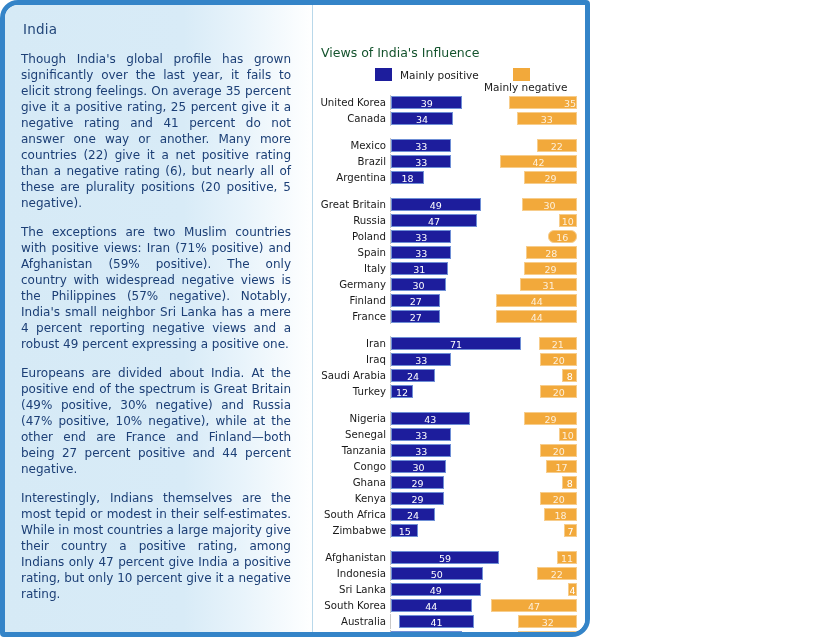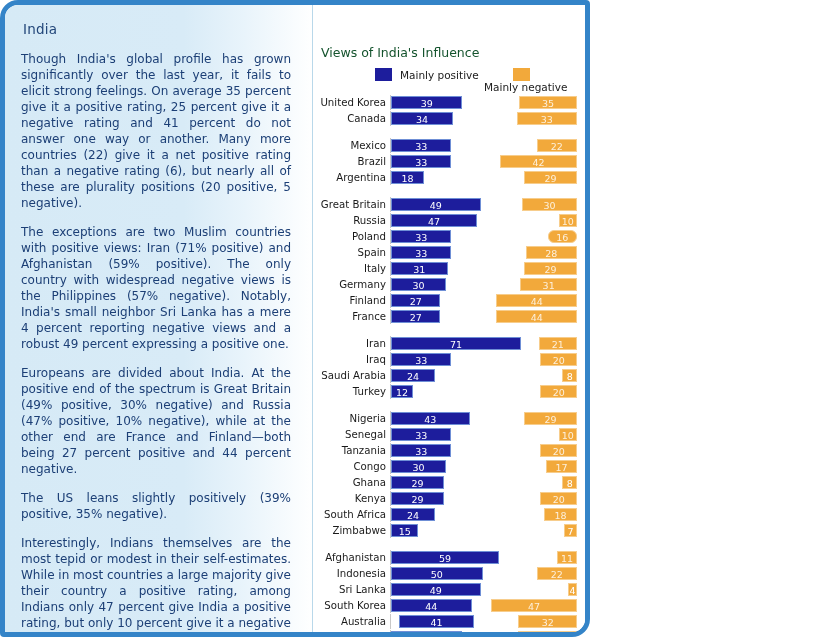--- a/index.html
+++ b/index.html
@@ -181,21 +181,20 @@
 <body>
 
 <div id="panel">
 
   <div id="text-col">
     <div id="page-title">India</div>
     <div id="paragraphs">
         <div class="para">Though India's global profile has grown significantly over the last year, it fails to elicit strong feelings.  On average 35 percent give it a positive rating, 25 percent give it a negative rating and 41 percent do not answer one way or another.  Many more countries (22) give it a net positive rating than a negative rating (6), but nearly all of these are plurality positions (20 positive, 5 negative).</div>
         <div class="para">The exceptions are two Muslim countries with positive views:   Iran (71% positive) and Afghanistan (59% positive). The only country with widespread negative views is the Philippines (57% negative).   Notably, India's small neighbor Sri Lanka has a mere 4 percent reporting negative views and a robust 49 percent expressing a positive one.</div>
         <div class="para">Europeans are divided about India.  At the positive end of the spectrum is Great Britain (49% positive, 30% negative) and Russia (47% positive, 10% negative), while at the other end are France and Finland—both being 27 percent positive and 44 percent negative.</div>
-        <div class="para">The US leans slightly positively (39% positive, 35% negative).</div>
         <div class="para">Interestingly, Indians themselves are the most tepid or modest in their self-estimates.   While in most countries a large majority give their country a positive rating, among Indians only 47 percent give India a positive rating, but only 10 percent give it a negative rating.</div>
       </div>
   </div>
   <div id="text-col-divider"></div>
 
   <div id="chart">
     <div id="chart-title">Views of India's Influence</div>
 
     <div id="legend">
       <div class="legend-item pos">
@@ -206,21 +205,21 @@
         <span class="swatch neg"></span>
         <span class="legend-label">Mainly negative</span>
       </div>
     </div>
 
     <div id="rows">
         <div class="row">
           <div class="country">United Korea</div>
           <div class="axis"></div>
           <div class="bar pos" style="width: 71.37px;">39</div>
-          <div class="bar neg" style="width: 58px;">35</div>
+          <div class="bar neg" style="width: 68px; text-align: right;">35</div>
         </div>
         <div class="row">
           <div class="country">Canada</div>
           <div class="axis"></div>
           <div class="bar pos" style="width: 62.22px;">34</div>
           <div class="bar neg" style="width: 60.39px;">33</div>
         </div>
         <div class="group-gap"></div>
         <div class="row">
           <div class="country">Mexico</div>

